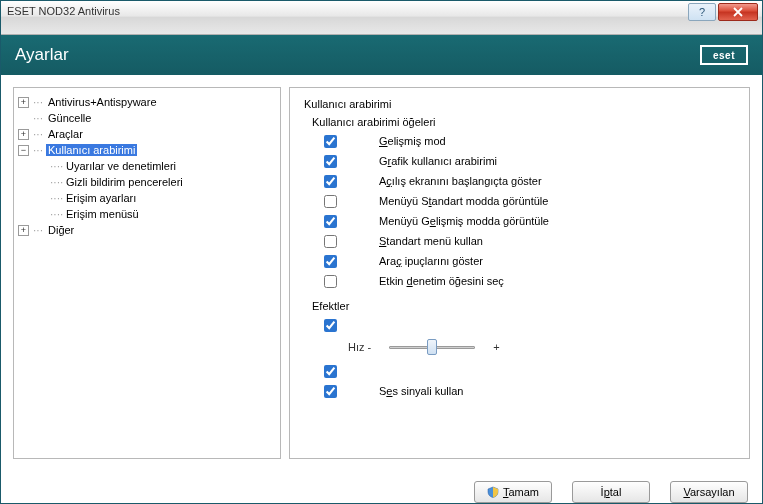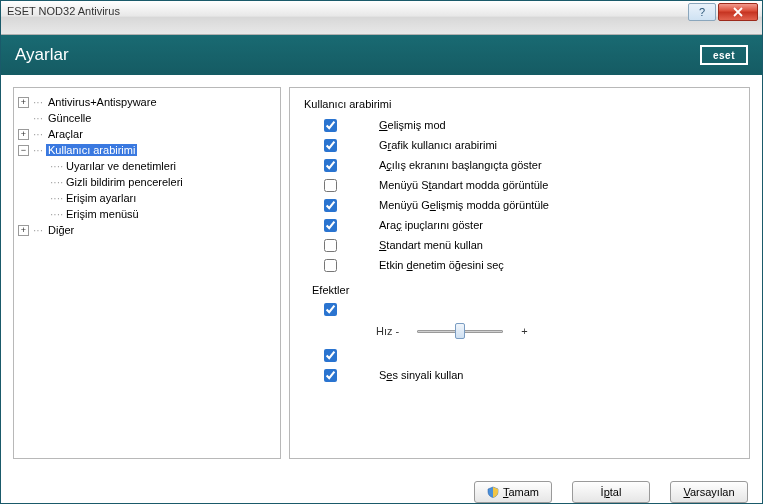--- a/index.html
+++ b/index.html
@@ -95,21 +95,21 @@
   .tree .label { padding: 0 2px; }
   .tree .label.selected { background: #3a79e0; color: #fff; }
   .tree .children { padding-left: 18px; }
   
   .section-title { font-size: 11px; margin-bottom: 6px; }
   .subsection { margin: 4px 0 10px 8px; }
   .sub-title { margin-bottom: 4px; }
   .chk-row { display: flex; align-items: center; margin: 2px 0 2px 12px; height: 18px; gap: 36px; }
   .chk-row input[type=checkbox] { width: 13px; height: 13px; margin-right: 6px; accent-color: #2a74d0;}
   .chk-row label u { text-decoration: underline; }
-  .slider-row { display: flex; align-items: center; margin: 4px 0 6px 64px; gap: 18px; color: #333; }
+  .slider-row { display: flex; align-items: center; margin: 4px 0 6px 36px; gap: 18px; color: #333; }
   .slider-row .sl-label { font-size: 11px; }
   .slider-track {
     position: relative; width: 86px; height: 18px;
     display: flex; align-items: center;
   }
   .slider-track .track {
     height: 3px; background: #d0d0d0; border: 1px solid #9a9a9a;
     width: 100%; border-radius: 1px;
   }
   .slider-track .thumb {
@@ -229,20 +229,21 @@
             <span class="label">Diğer</span>
           </div>
         </li>
       </ul>
   </div>
 
   <div class="content-pane">
     <div class="section-title">Kullanıcı arabirimi</div>
 
     <div class="subsection">
+      <div class="sub-title">Kullanıcı arabirimi öğeleri</div>
       <div id="group1-items">
           <div class="chk-row">
             <input type="checkbox" checked="" style="">
             <label><u>G</u>elişmiş mod</label>
           </div>
           <div class="chk-row">
             <input type="checkbox" checked="" style="">
             <label>G<u>r</u>afik kullanıcı arabirimi</label>
           </div>
           <div class="chk-row">
@@ -251,26 +252,26 @@
           </div>
           <div class="chk-row">
             <input type="checkbox" style="">
             <label>Menüyü S<u>t</u>andart modda görüntüle</label>
           </div>
           <div class="chk-row">
             <input type="checkbox" checked="" style="">
             <label>Menüyü G<u>e</u>lişmiş modda görüntüle</label>
           </div>
           <div class="chk-row">
-            <input type="checkbox" checked="" style="">
-            <label>Ara<u>ç</u> ipuçlarını göster</label>
-          </div>
-          <div class="chk-row">
             <input type="checkbox" style="">
             <label><u>S</u>tandart menü kullan</label>
+          </div>
+          <div class="chk-row">
+            <input type="checkbox" checked="" style="">
+            <label>Ara<u>ç</u> ipuçlarını göster</label>
           </div>
           <div class="chk-row">
             <input type="checkbox" style="">
             <label>Etkin <u>d</u>enetim öğesini seç</label>
           </div>
         </div>
     </div>
 
     <div class="subsection">
       <div class="sub-title">Efektler</div>

